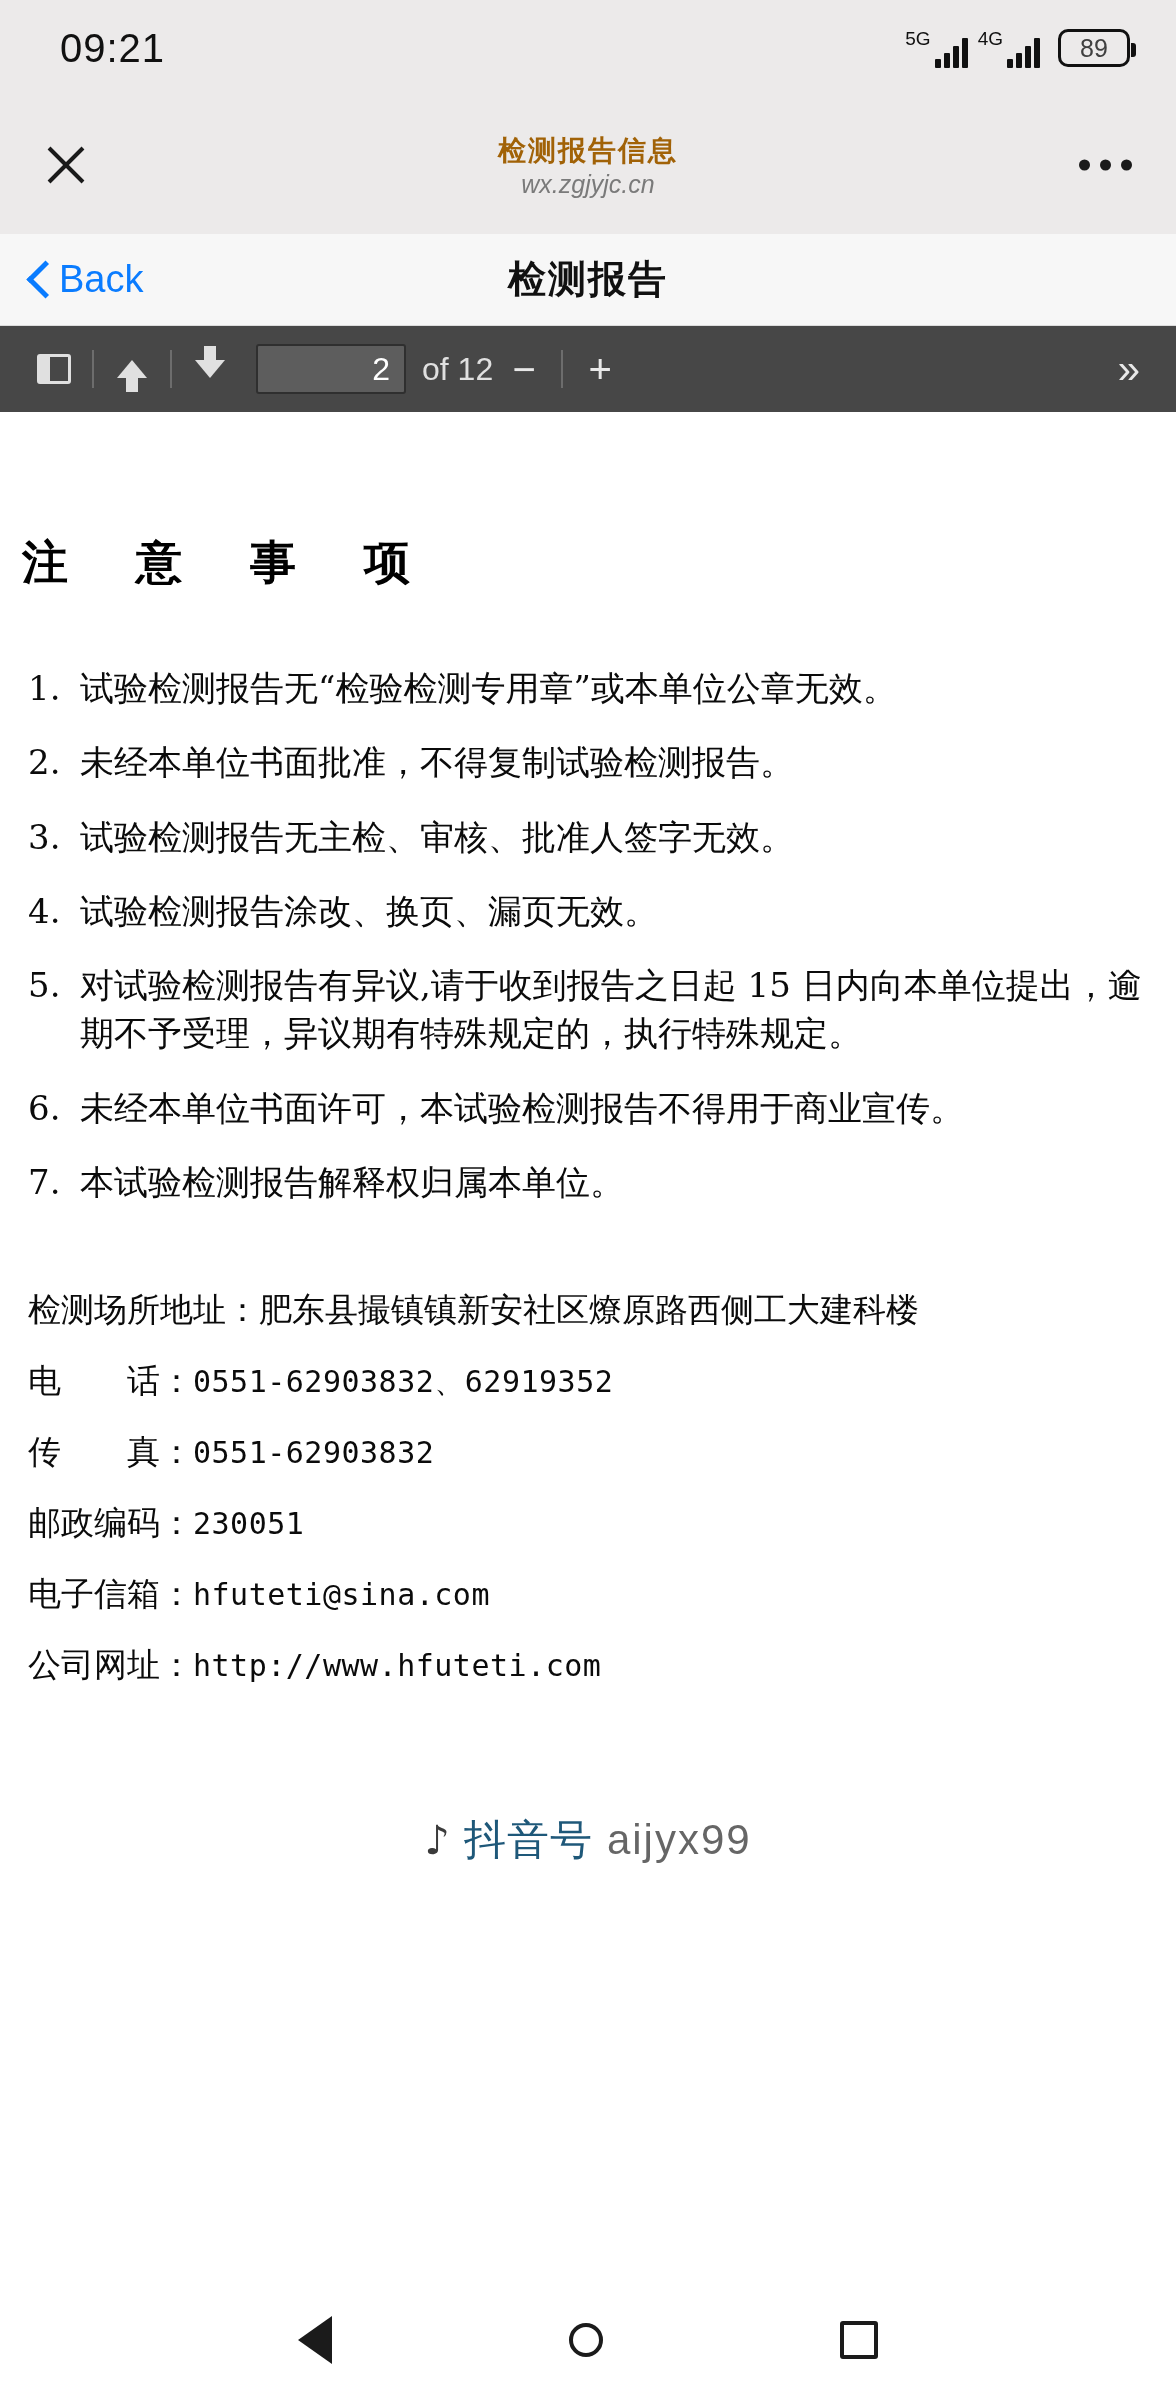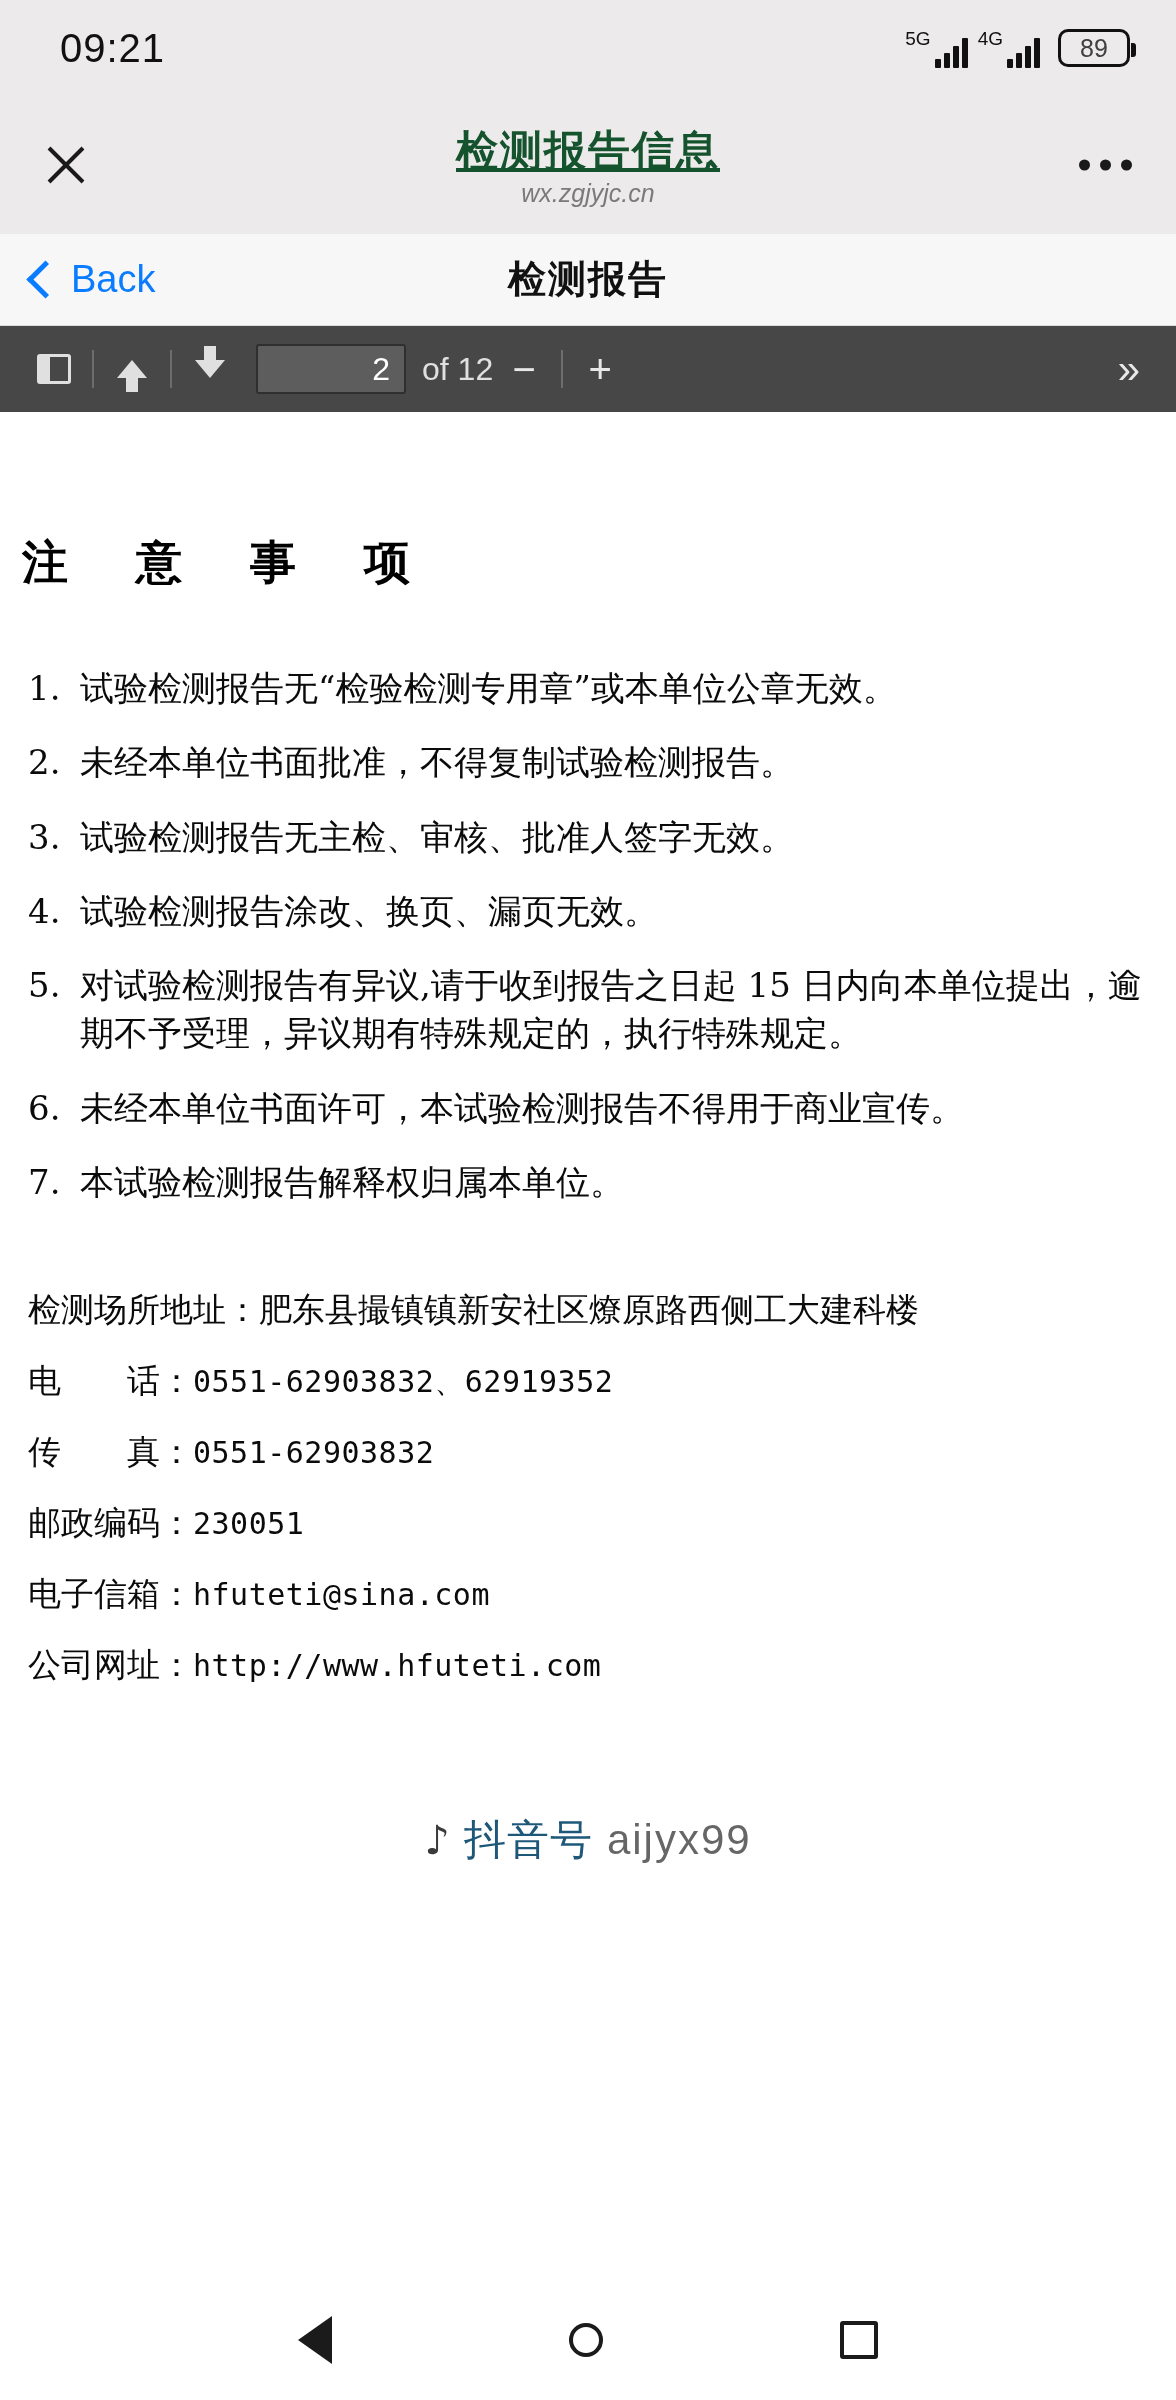--- a/index.html
+++ b/index.html
@@ -117,25 +117,24 @@
     background: #1a1a1a;
   }
   .close-btn::before { transform: rotate(45deg); }
   .close-btn::after  { transform: rotate(-45deg); }
   .header-center {
     flex: 1;
     text-align: center;
     padding: 0 120px;
   }
   .header-title {
-    font-size: 42px;
-    color: #14532d;
+    font-size: 28px;
+    color: #a16207;
     font-weight: 600;
     letter-spacing: 2px;
-    text-decoration: underline;
   }
   .header-sub {
     font-size: 25px;
     color: #7a7a7a;
     font-style: italic;
   }
   .more-btn {
     position: absolute;
     right: 44px;
     top: 50%;
@@ -157,21 +156,20 @@
     background: #f7f7f7;
     border-bottom: 1px solid #dcdcdc;
     display: flex;
     align-items: center;
     position: relative;
     box-sizing: border-box;
   }
   .back-link {
     display: flex;
     align-items: center;
-    gap: 12px;
     margin-left: 24px;
     color: #0a7cff;
   }
   .chev {
     width: 22px;
     height: 22px;
     border-left: 5px solid #0a7cff;
     border-bottom: 5px solid #0a7cff;
     transform: rotate(45deg);
     margin-left: 8px;

